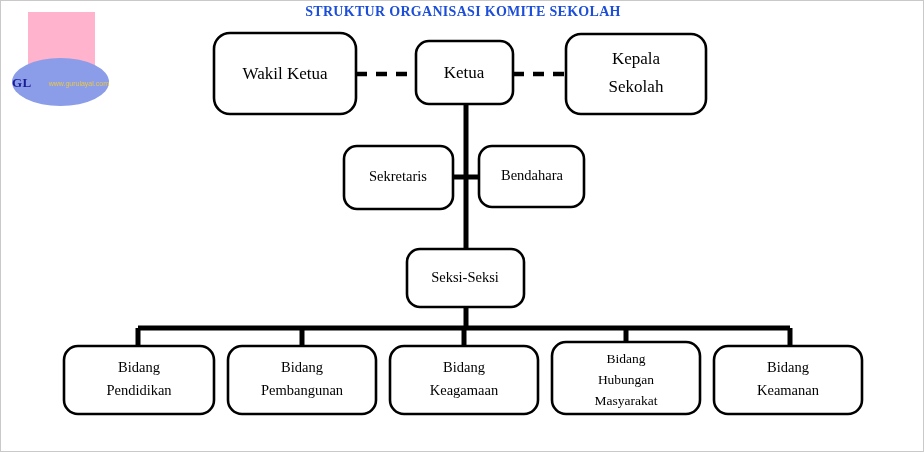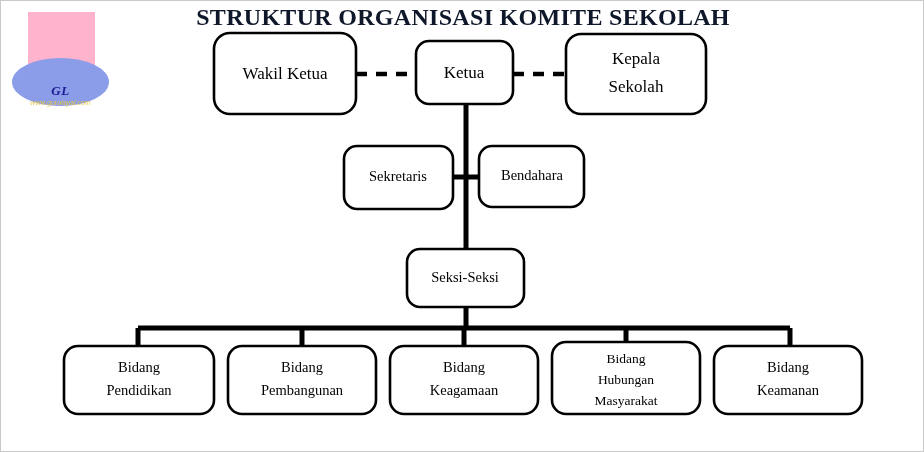--- a/index.html
+++ b/index.html
@@ -28,25 +28,24 @@
   }
   #logo-ellipse {
     position: absolute;
     left: 11px;
     top: 57px;
     width: 97px;
     height: 48px;
     border-radius: 50%;
     background: #8b9ce8;
     display: flex;
-    flex-direction: column;
+    flex-direction: row;
     align-items: center;
-    justify-content: flex-end;
+    justify-content: space-between;
     line-height: 1;
-    font-style: italic;
   }
   #logo-initials {
     font-family: "Liberation Serif", serif;
     font-weight: bold;
     font-size: 13px;
     color: #1b1b96;
     letter-spacing: 0.5px;
   }
   #logo-url {
     font-family: "Liberation Sans", sans-serif;
@@ -57,23 +56,23 @@
   }
   
   #chart-title {
     position: absolute;
     left: 0;
     top: 3px;
     width: 924px;
     text-align: center;
     font-family: "Liberation Serif", serif;
     font-weight: bold;
-    font-size: 24px;
+    font-size: 14px;
     letter-spacing: 0.3px;
-    color: #0f172a;
+    color: #1d4ed8;
   }
   
   #diagram {
     position: absolute;
     left: 0;
     top: 0;
   }
   .node-box {
     fill: #ffffff;
     stroke: #000000;

